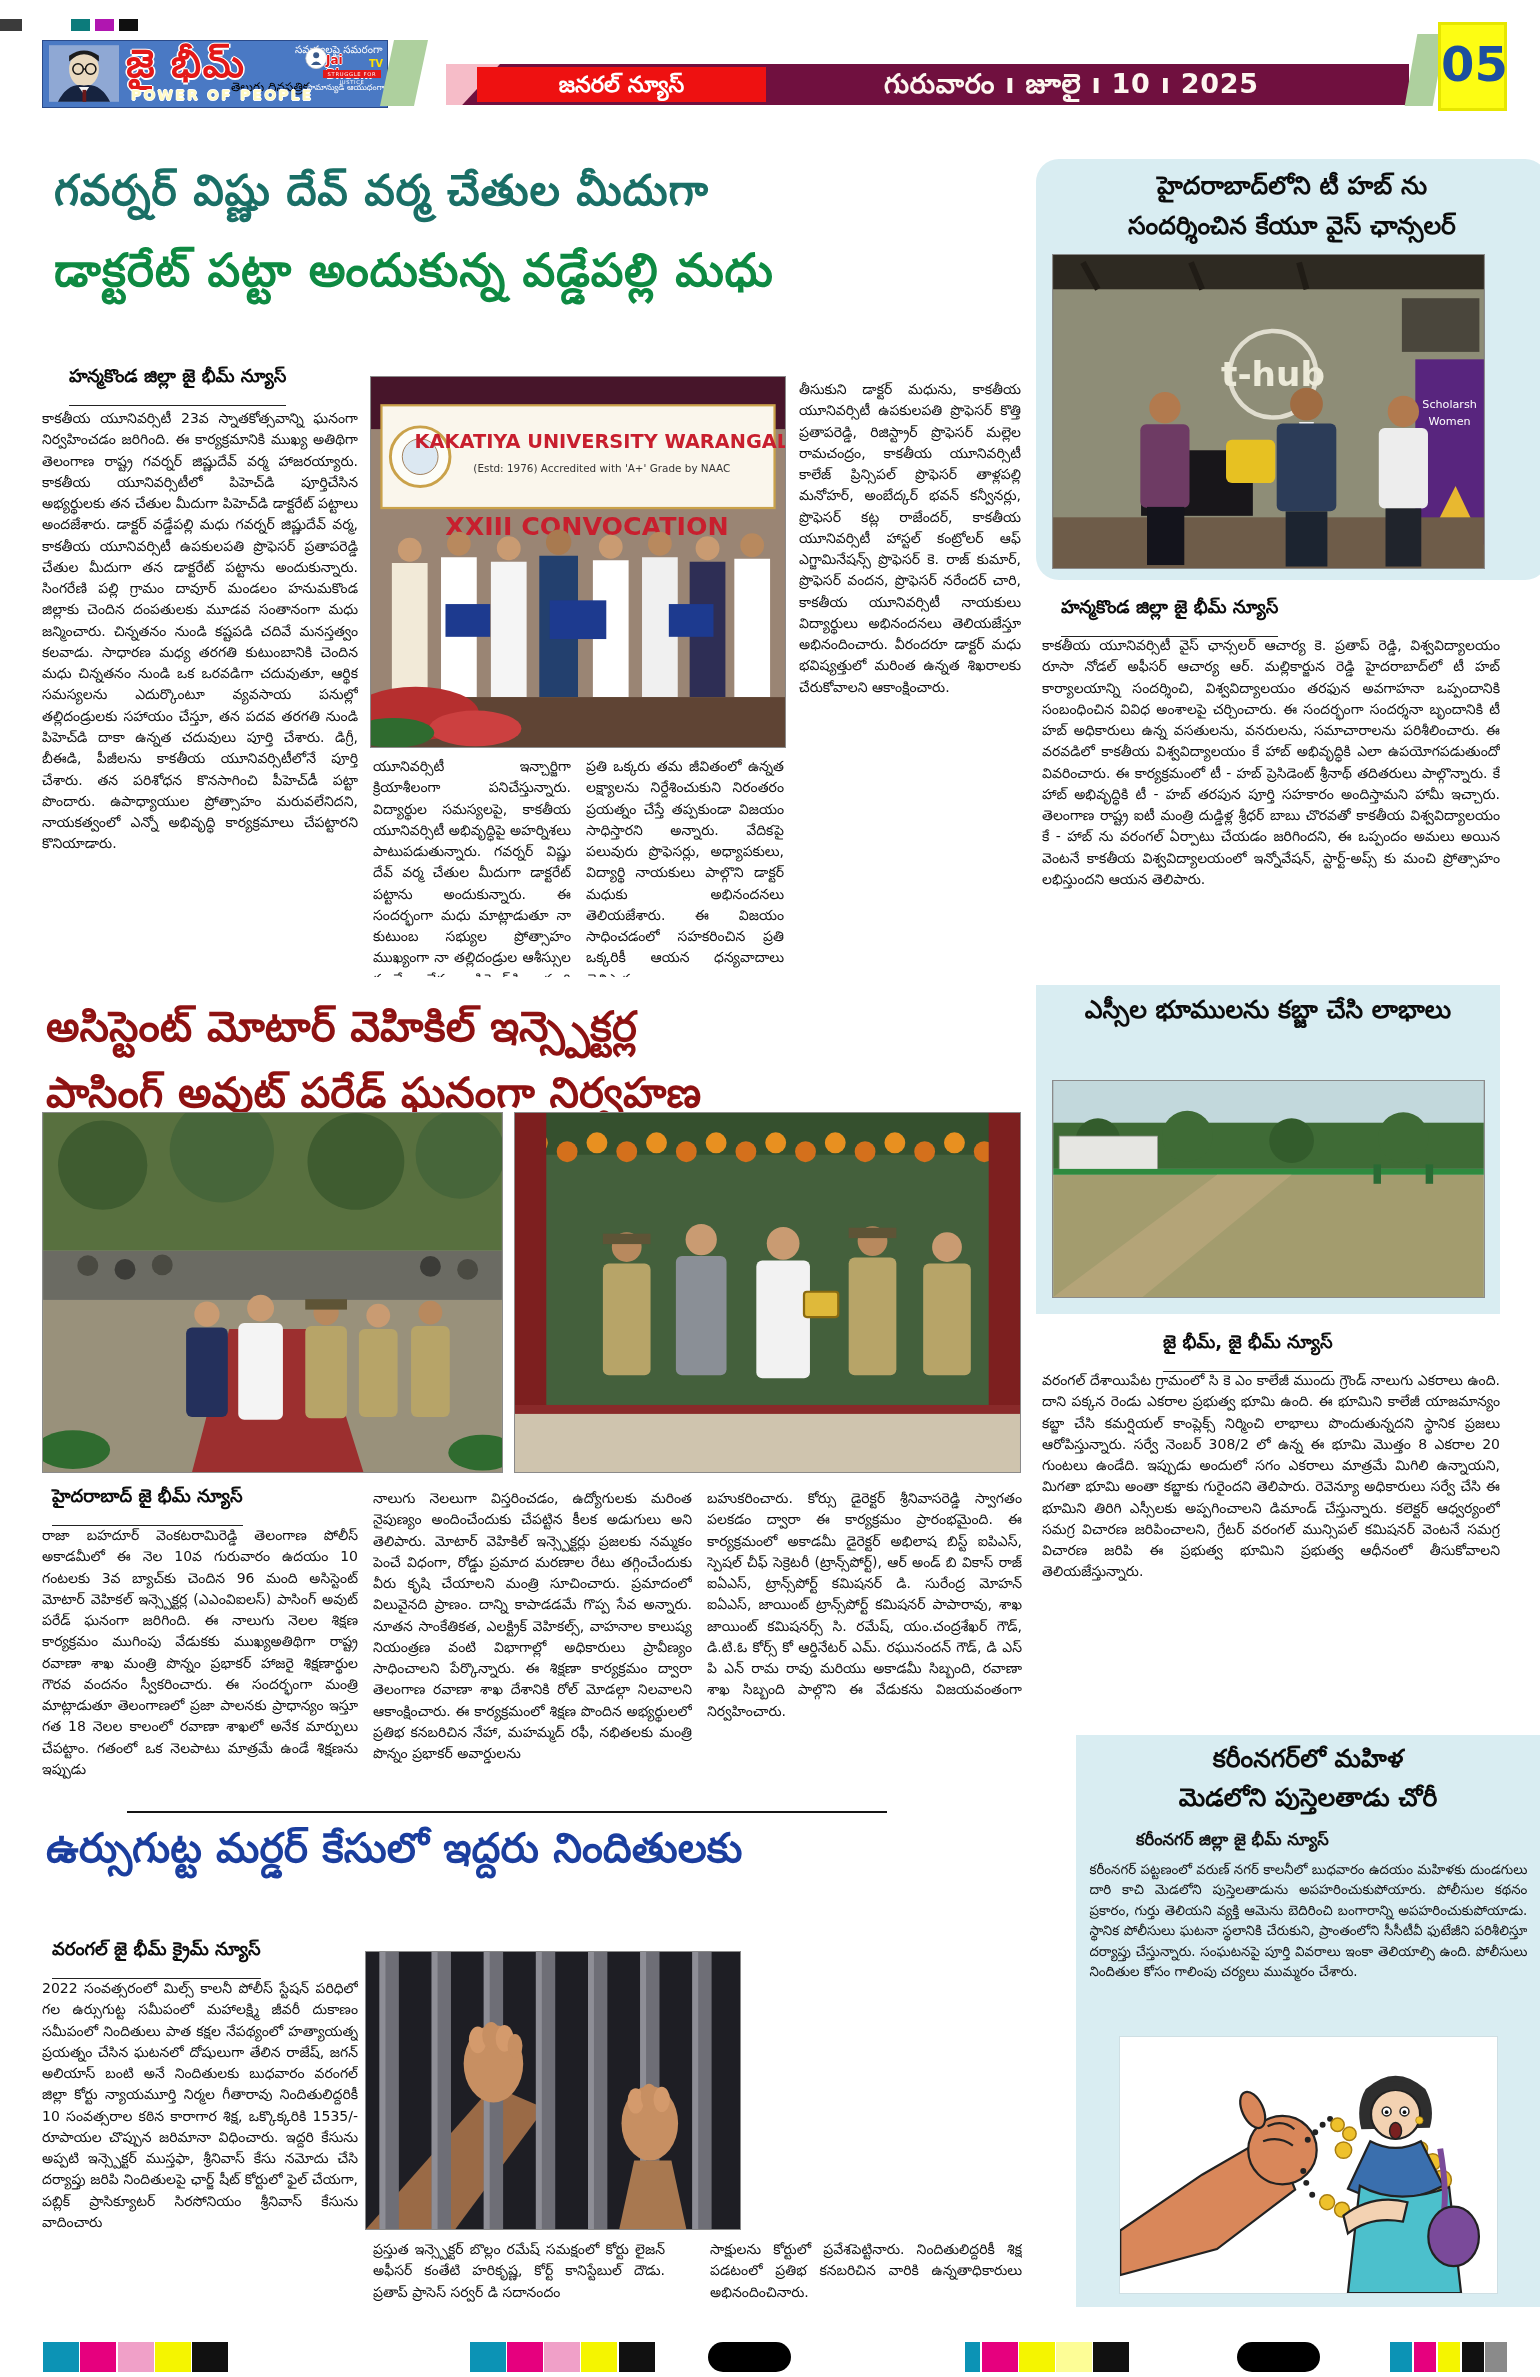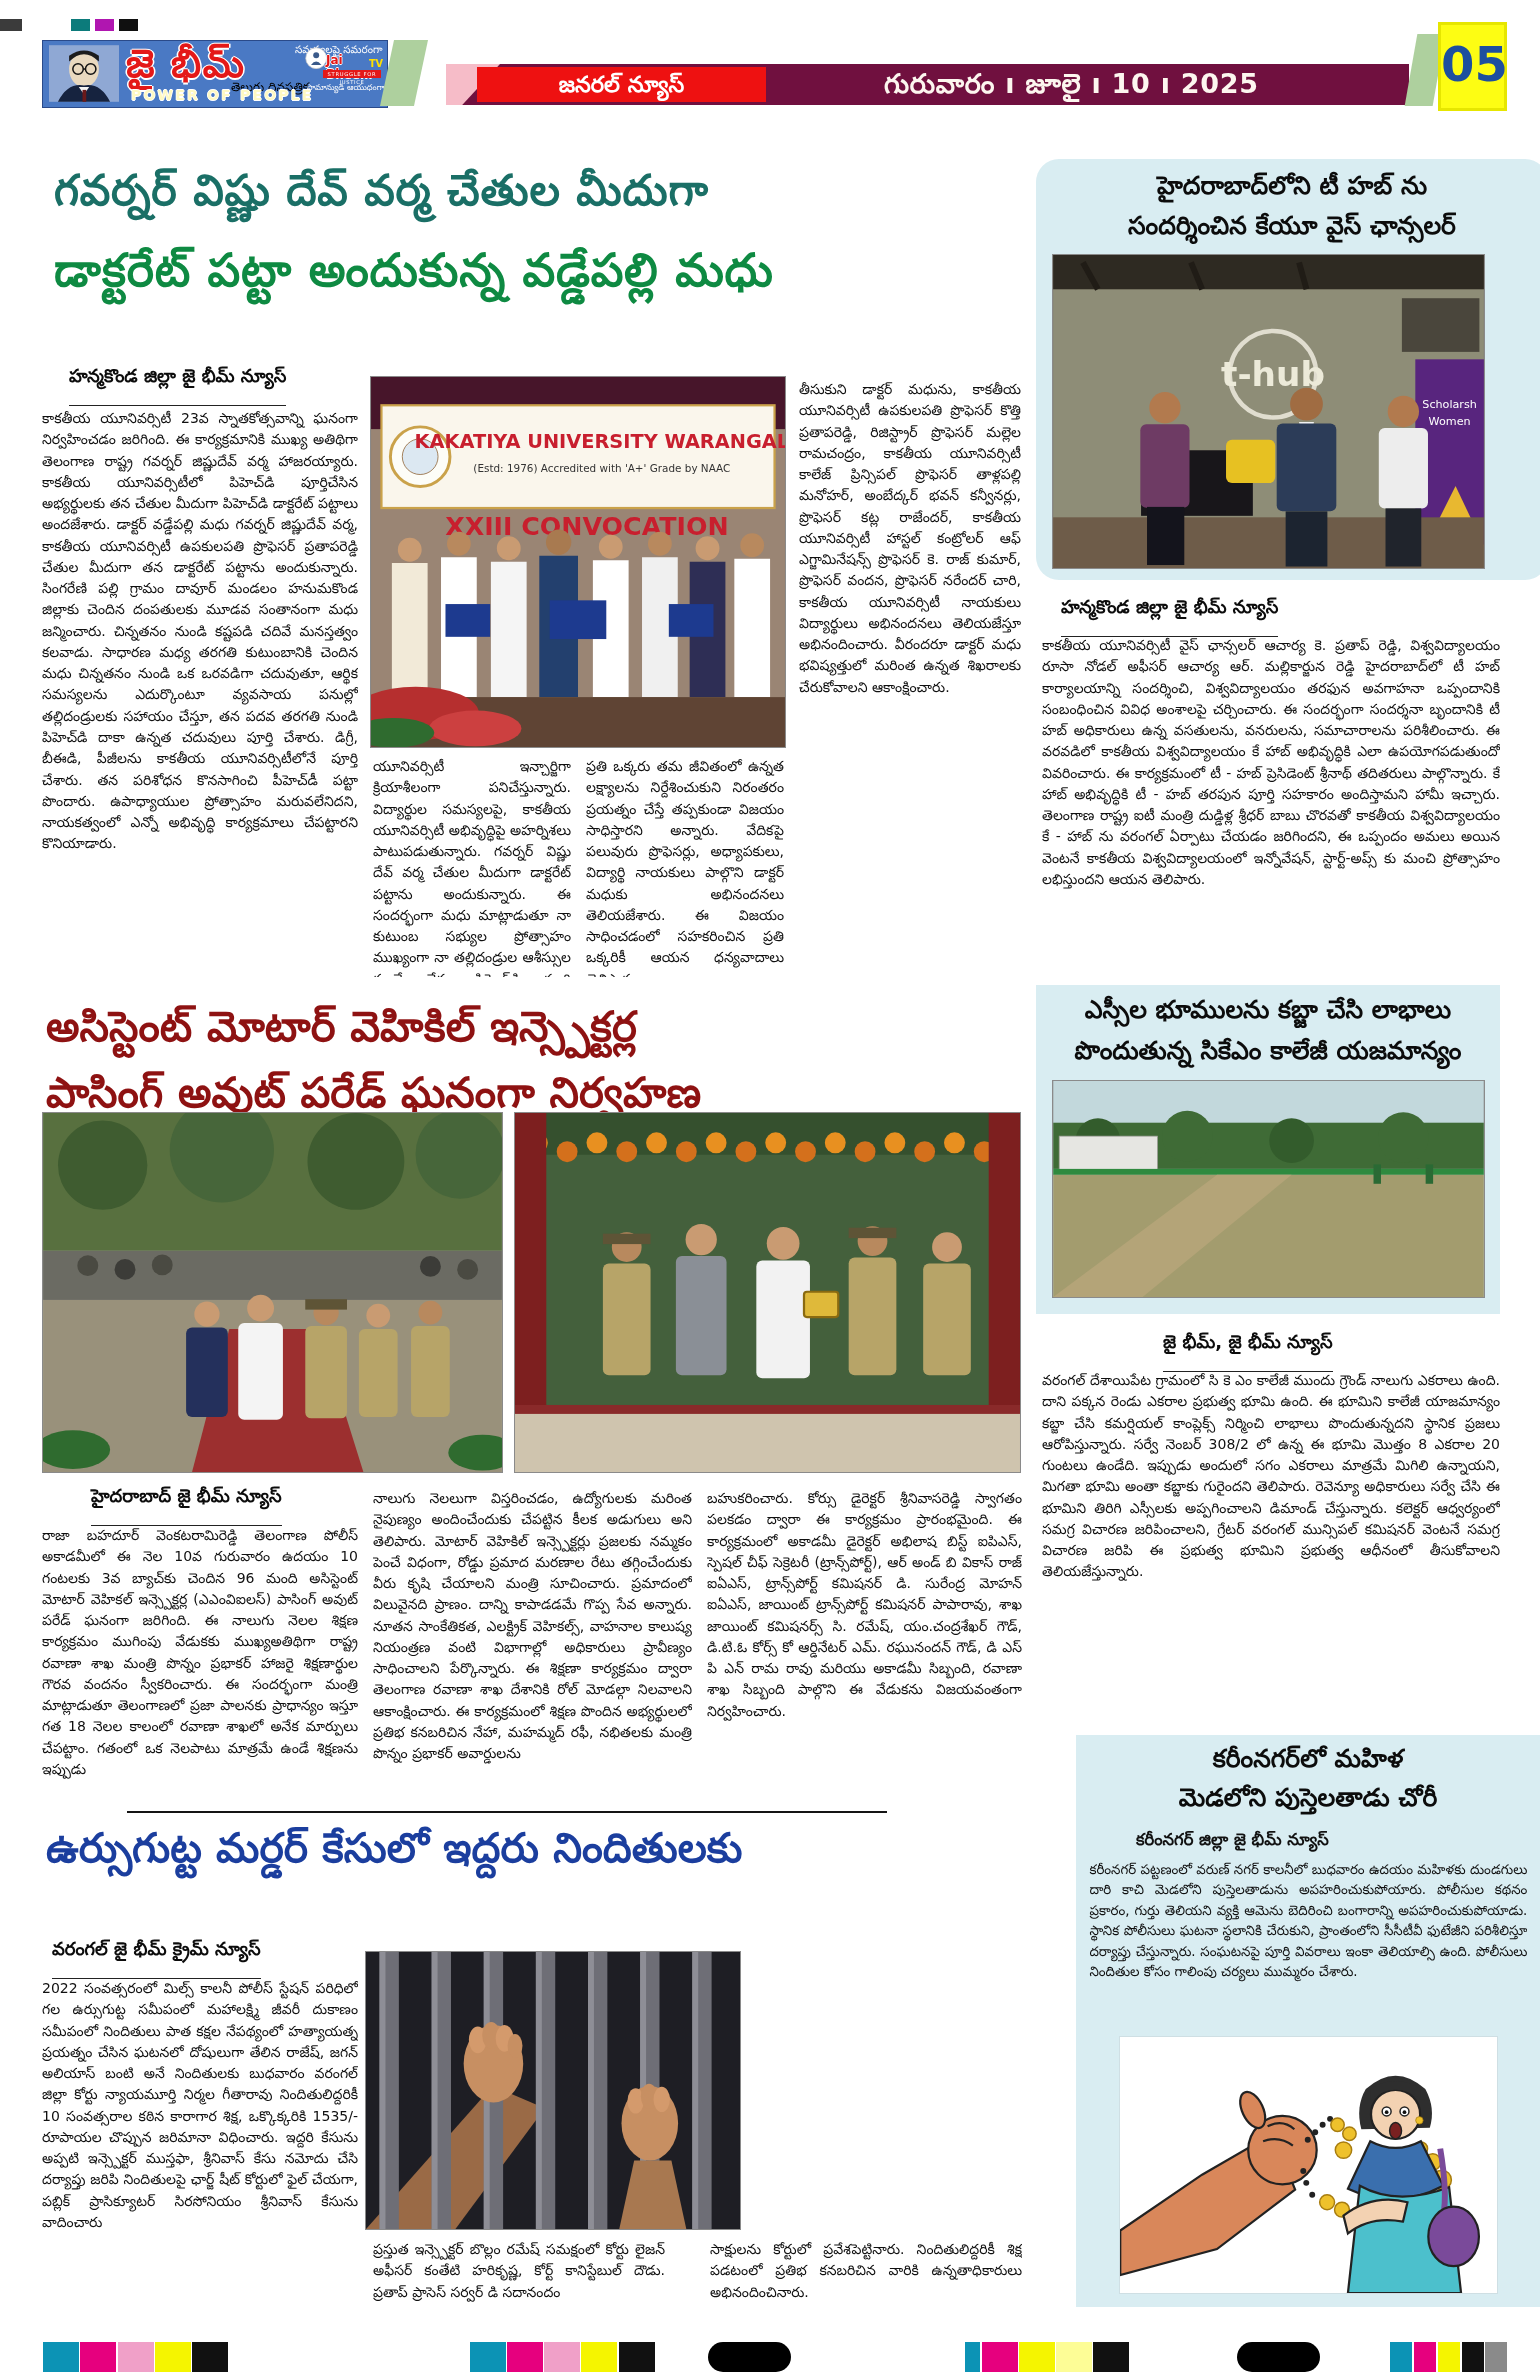--- a/index.html
+++ b/index.html
@@ -246,29 +246,28 @@
       <circle cx="480" cy="172" r="20" fill="#b8895e"></circle>
         <rect x="448" y="194" width="64" height="158" rx="8" fill="#b7a468"></rect>
         <rect x="448" y="154" width="64" height="14" fill="#5e5436"></rect>
       <circle cx="580" cy="180" r="20" fill="#c99b72"></circle>
         <rect x="548" y="202" width="64" height="150" rx="8" fill="#b7a468"></rect>
       <rect y="400" width="678" height="82" fill="#cfc4ae"></rect>
       <rect y="392" width="678" height="12" fill="#8a2a2a"></rect>
     </svg>
   </div>
 
-  <span class="abs byline" style="left:52px;top:1485px;margin-left:39px;">హైదరాబాద్ జై భీమ్ న్యూస్</span>
+  <span class="abs byline" style="left:52px;top:1485px;">హైదరాబాద్ జై భీమ్ న్యూస్</span>
   <div class="abs col" style="left:42px;top:1525px;width:316px;height:274px;overflow:hidden;">రాజా బహదూర్ వెంకటరామిరెడ్డి తెలంగాణ పోలీస్ అకాడమీలో ఈ నెల 10వ గురువారం ఉదయం 10 గంటలకు 3వ బ్యాచ్‌కు చెందిన 96 మంది అసిస్టెంట్ మోటార్ వెహికల్ ఇన్స్పెక్టర్ల (ఎఎంవిఐలస్) పాసింగ్ అవుట్ పరేడ్ ఘనంగా జరిగింది. ఈ నాలుగు నెలల శిక్షణ కార్యక్రమం ముగింపు వేడుకకు ముఖ్యఅతిథిగా రాష్ట్ర రవాణా శాఖ మంత్రి పొన్నం ప్రభాకర్ హాజరై శిక్షణార్థుల గౌరవ వందనం స్వీకరించారు. ఈ సందర్భంగా మంత్రి మాట్లాడుతూ తెలంగాణలో ప్రజా పాలనకు ప్రాధాన్యం ఇస్తూ గత 18 నెలల కాలంలో రవాణా శాఖలో అనేక మార్పులు చేపట్టాం. గతంలో ఒక నెలపాటు మాత్రమే ఉండే శిక్షణను ఇప్పుడు</div>
   <div class="abs col" style="left:373px;top:1488px;width:319px;height:312px;overflow:hidden;">నాలుగు నెలలుగా విస్తరించడం, ఉద్యోగులకు మరింత నైపుణ్యం అందించేందుకు చేపట్టిన కీలక అడుగులు అని తెలిపారు. మోటార్ వెహికిల్ ఇన్స్పెక్టర్లు ప్రజలకు నమ్మకం పెంచే విధంగా, రోడ్డు ప్రమాద మరణాల రేటు తగ్గించేందుకు వీరు కృషి చేయాలని మంత్రి సూచించారు. ప్రమాదంలో విలువైనది ప్రాణం. దాన్ని కాపాడడమే గొప్ప సేవ అన్నారు. నూతన సాంకేతికత, ఎలక్ట్రిక్ వెహికల్స్, వాహనాల కాలుష్య నియంత్రణ వంటి విభాగాల్లో అధికారులు ప్రావీణ్యం సాధించాలని పేర్కొన్నారు. ఈ శిక్షణా కార్యక్రమం ద్వారా తెలంగాణ రవాణా శాఖ దేశానికి రోల్ మోడల్గా నిలవాలని ఆకాంక్షించారు. ఈ కార్యక్రమంలో శిక్షణ పొందిన అభ్యర్థులలో ప్రతిభ కనబరిచిన నేహా, మహమ్మద్ రఫీ, నభితలకు మంత్రి పొన్నం ప్రభాకర్ అవార్డులను</div>
   <div class="abs col" style="left:707px;top:1488px;width:315px;height:312px;overflow:hidden;">బహుకరించారు. కోర్సు డైరెక్టర్ శ్రీనివాసరెడ్డి స్వాగతం పలకడం ద్వారా ఈ కార్యక్రమం ప్రారంభమైంది. ఈ కార్యక్రమంలో అకాడమీ డైరెక్టర్ అభిలాష బిస్ట్ ఐపిఎస్, స్పెషల్ చీఫ్ సెక్రెటరీ (ట్రాన్స్‌పోర్ట్), ఆర్ అండ్ బి వికాస్ రాజ్ ఐఏఎస్, ట్రాన్స్‌పోర్ట్ కమిషనర్ డి. సురేంద్ర మోహన్ ఐఏఎస్, జాయింట్ ట్రాన్స్‌పోర్ట్ కమిషనర్ పాపారావు, శాఖ జాయింట్ కమిషనర్స్ సి. రమేష్, యం.చంద్రశేఖర్ గౌడ్, డి.టి.ఓ కోర్స్ కో ఆర్డినేటర్ ఎమ్. రఘునందన్ గౌడ్, డి ఎస్ పి ఎన్ రామ రావు మరియు అకాడమీ సిబ్బంది, రవాణా శాఖ సిబ్బంది పాల్గొని ఈ వేడుకను విజయవంతంగా నిర్వహించారు.</div>
   <div class="abs rule" style="left:127px;top:1811px;width:760px;height:2.2px;"></div>
 
   <div class="abs panel" style="left:1036px;top:985px;width:464px;height:329px;">
     <span class="abs rail-head" style="top:10.4px;">ఎస్సీల భూములను కబ్జా చేసి లాభాలు</span>
-    <span class="abs rail-head" style="top:51px;">పొందుతున్న సికేఎం కాలేజీ యజమాన్యం</span>
     <div class="abs photo" style="left:16.4px;top:95px;width:431px;height:216px;">
       <svg width="431" height="216" viewBox="0 0 578 290">
         <rect width="578" height="290" fill="#c2d8dc"></rect>
         <rect y="56" width="578" height="62" fill="#3f6b36"></rect>
         <circle cx="60" cy="80" r="30" fill="#335c2c"></circle>
           <circle cx="180" cy="74" r="34" fill="#3f6b36"></circle>
         <circle cx="320" cy="80" r="30" fill="#335c2c"></circle>
           <circle cx="470" cy="76" r="34" fill="#3f6b36"></circle>
         <rect x="8" y="74" width="132" height="48" fill="#e6e6e2" stroke="#9a9a94"></rect>
         <rect y="118" width="578" height="8" fill="#2f8a3f"></rect>

